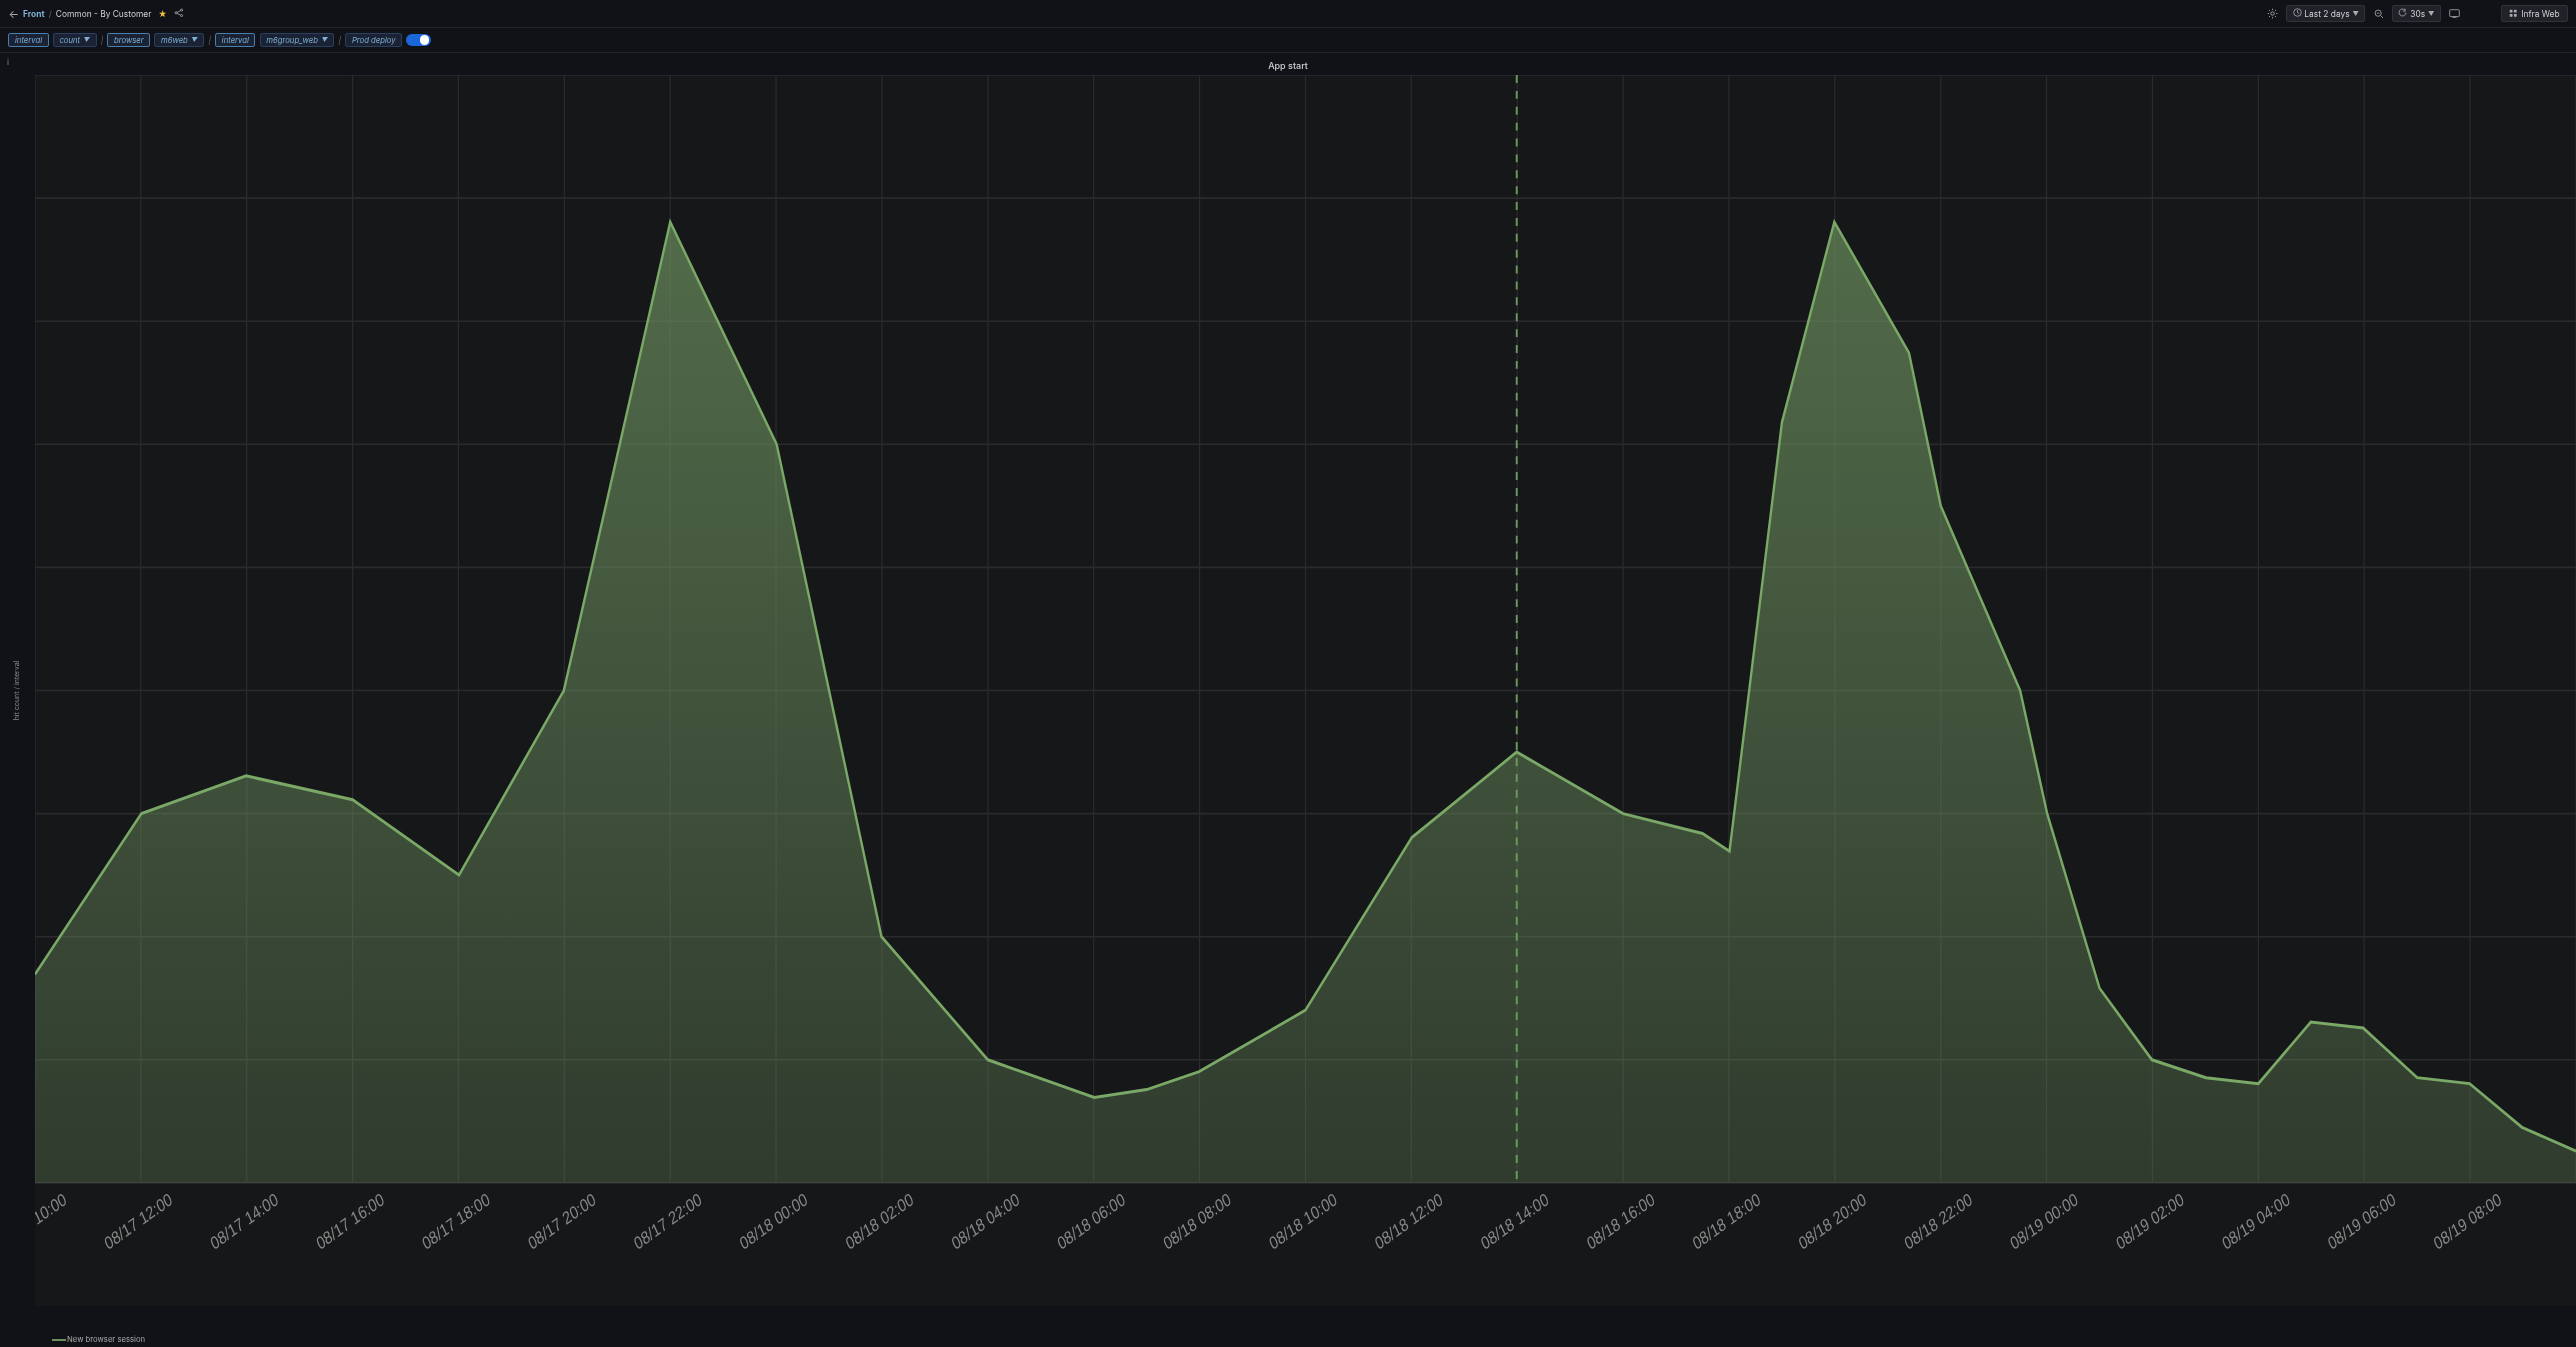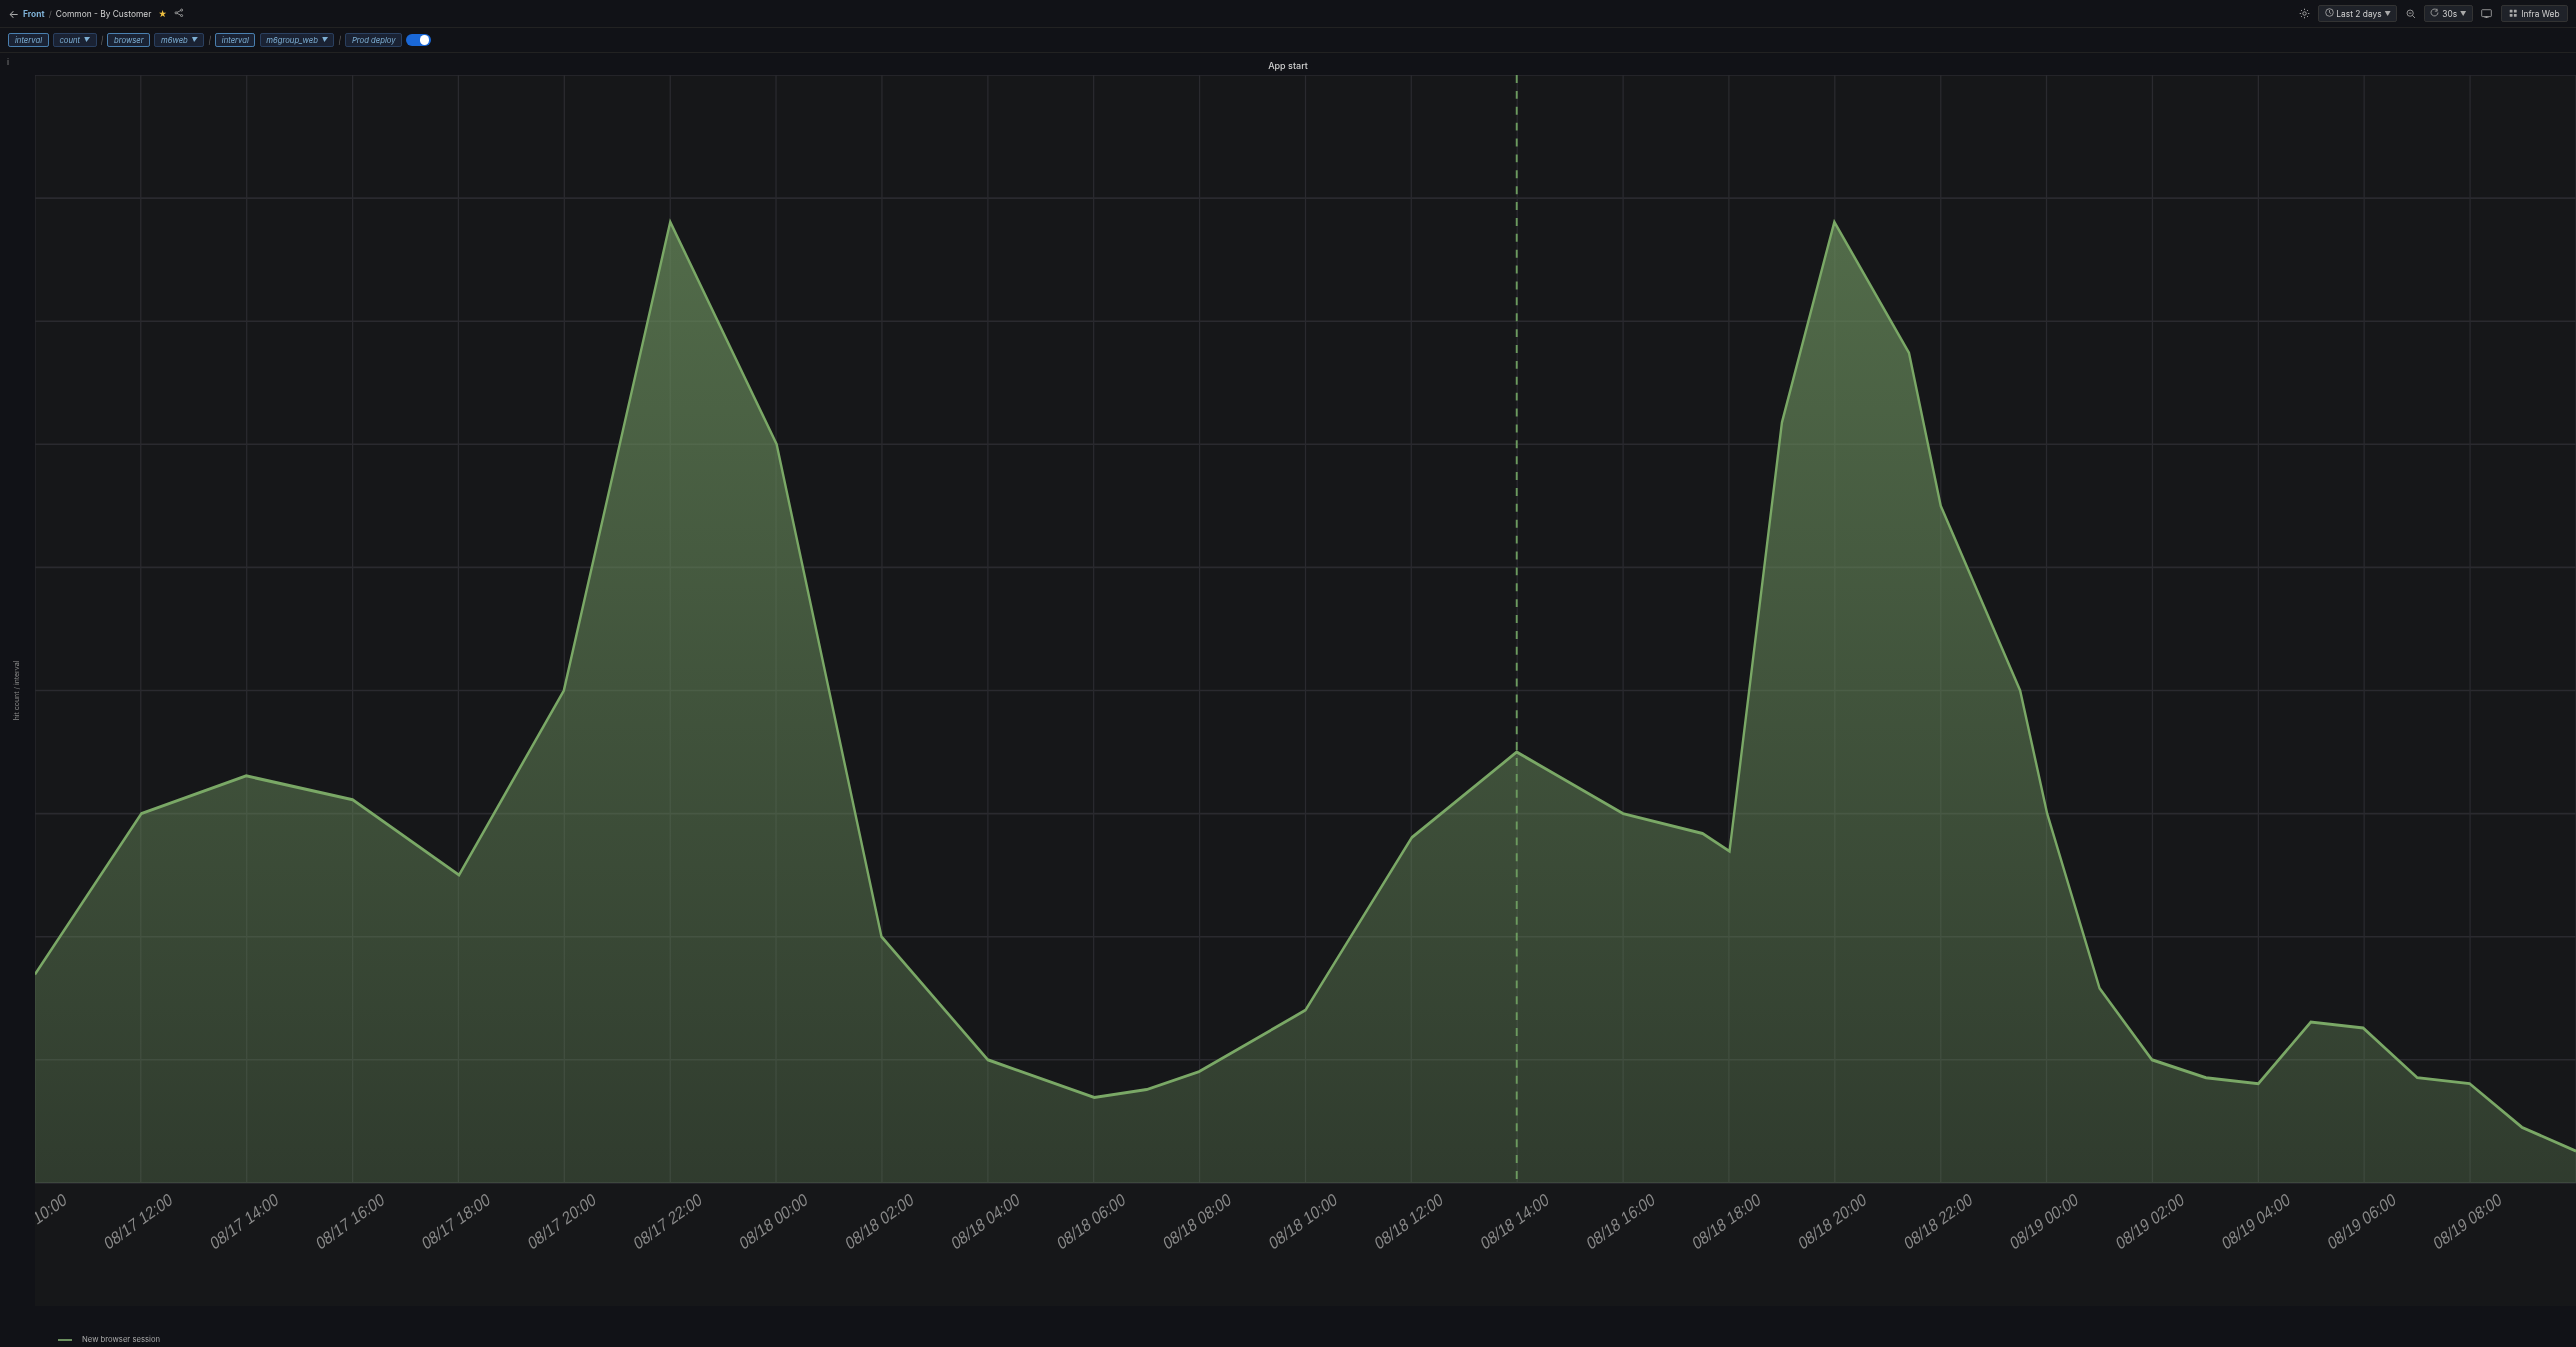--- a/index.html
+++ b/index.html
@@ -77,20 +77,21 @@
       display: flex;
       align-items: center;
       gap: 4.2px;
       background: #1f2229;
       border: 0.7px solid #333;
       border-radius: 2.1px;
       padding: 2.8px 7px;
       color: #d0d0d0;
       cursor: pointer;
       font-size: 8.4px;
+      margin-left: 32px;
     }
     .filter-bar {
       display: flex;
       align-items: center;
       gap: 4.2px;
       padding: 4.2px 8.4px;
       background: #111217;
       border-bottom: 0.7px solid #222;
       height: 25px;
       font-style: italic;
@@ -165,24 +166,24 @@
     .info-icon {
       position: absolute;
       top: 4.2px;
       left: 7px;
       color: #888;
       font-size: 8.4px;
     }
     .legend {
       position: absolute;
       bottom: 2.8px;
-      left: 58px;
-      display: flex;
-      align-items: center;
-      gap: 10px;
+      left: 52px;
+      display: flex;
+      align-items: center;
+      gap: 1px;
       font-size: 7.7px;
       color: #aaa;
     }
     .legend-color {
       width: 14px;
       height: 2.1px;
       background: #6b8f5e;
       display: inline-block;
     }
     svg text { font-family: Arial, sans-serif; }

